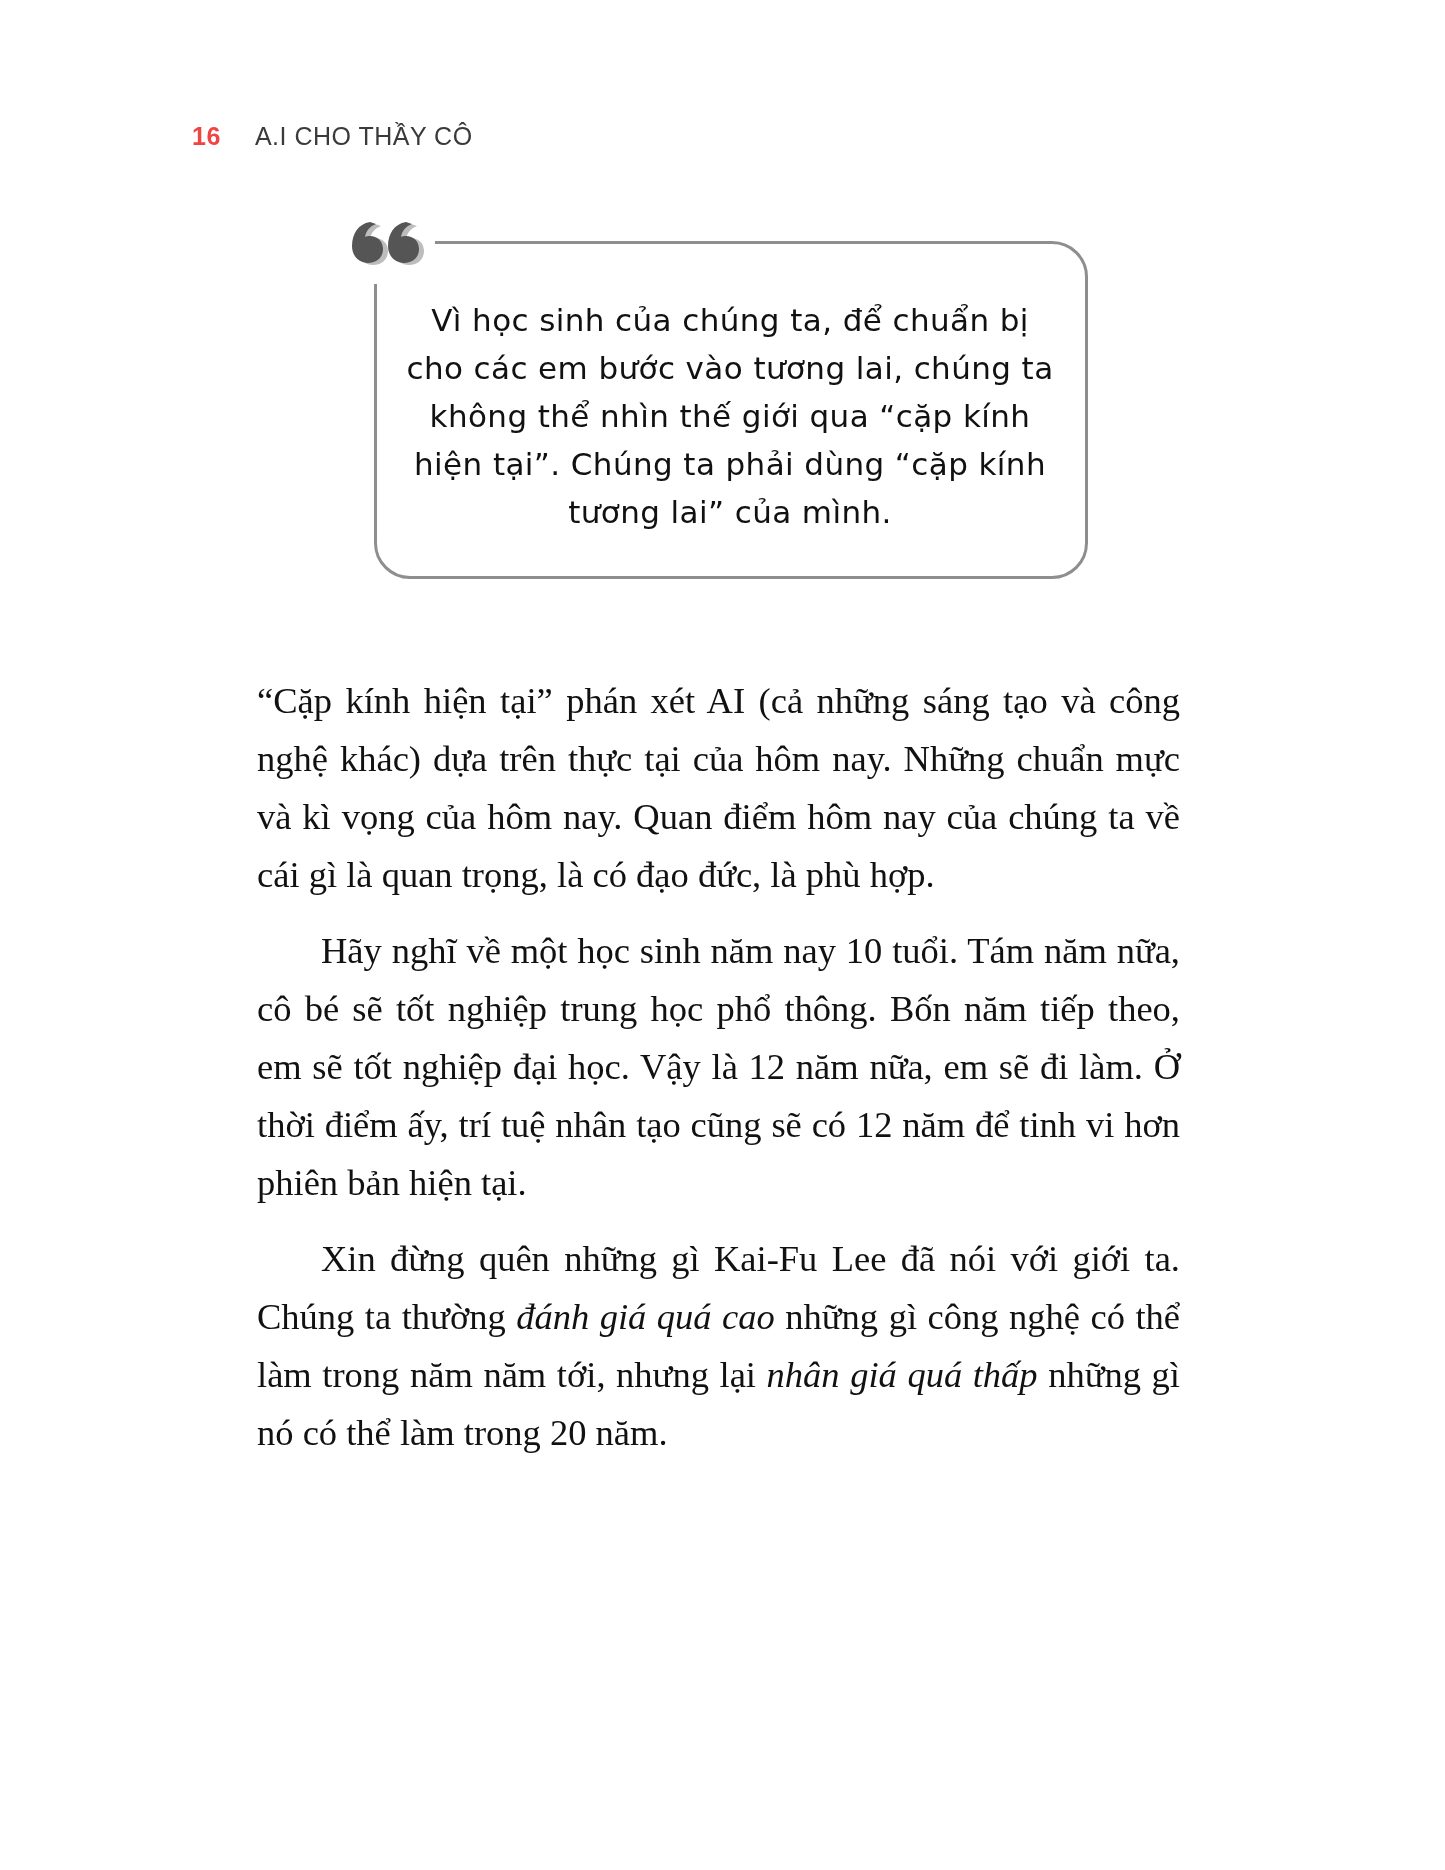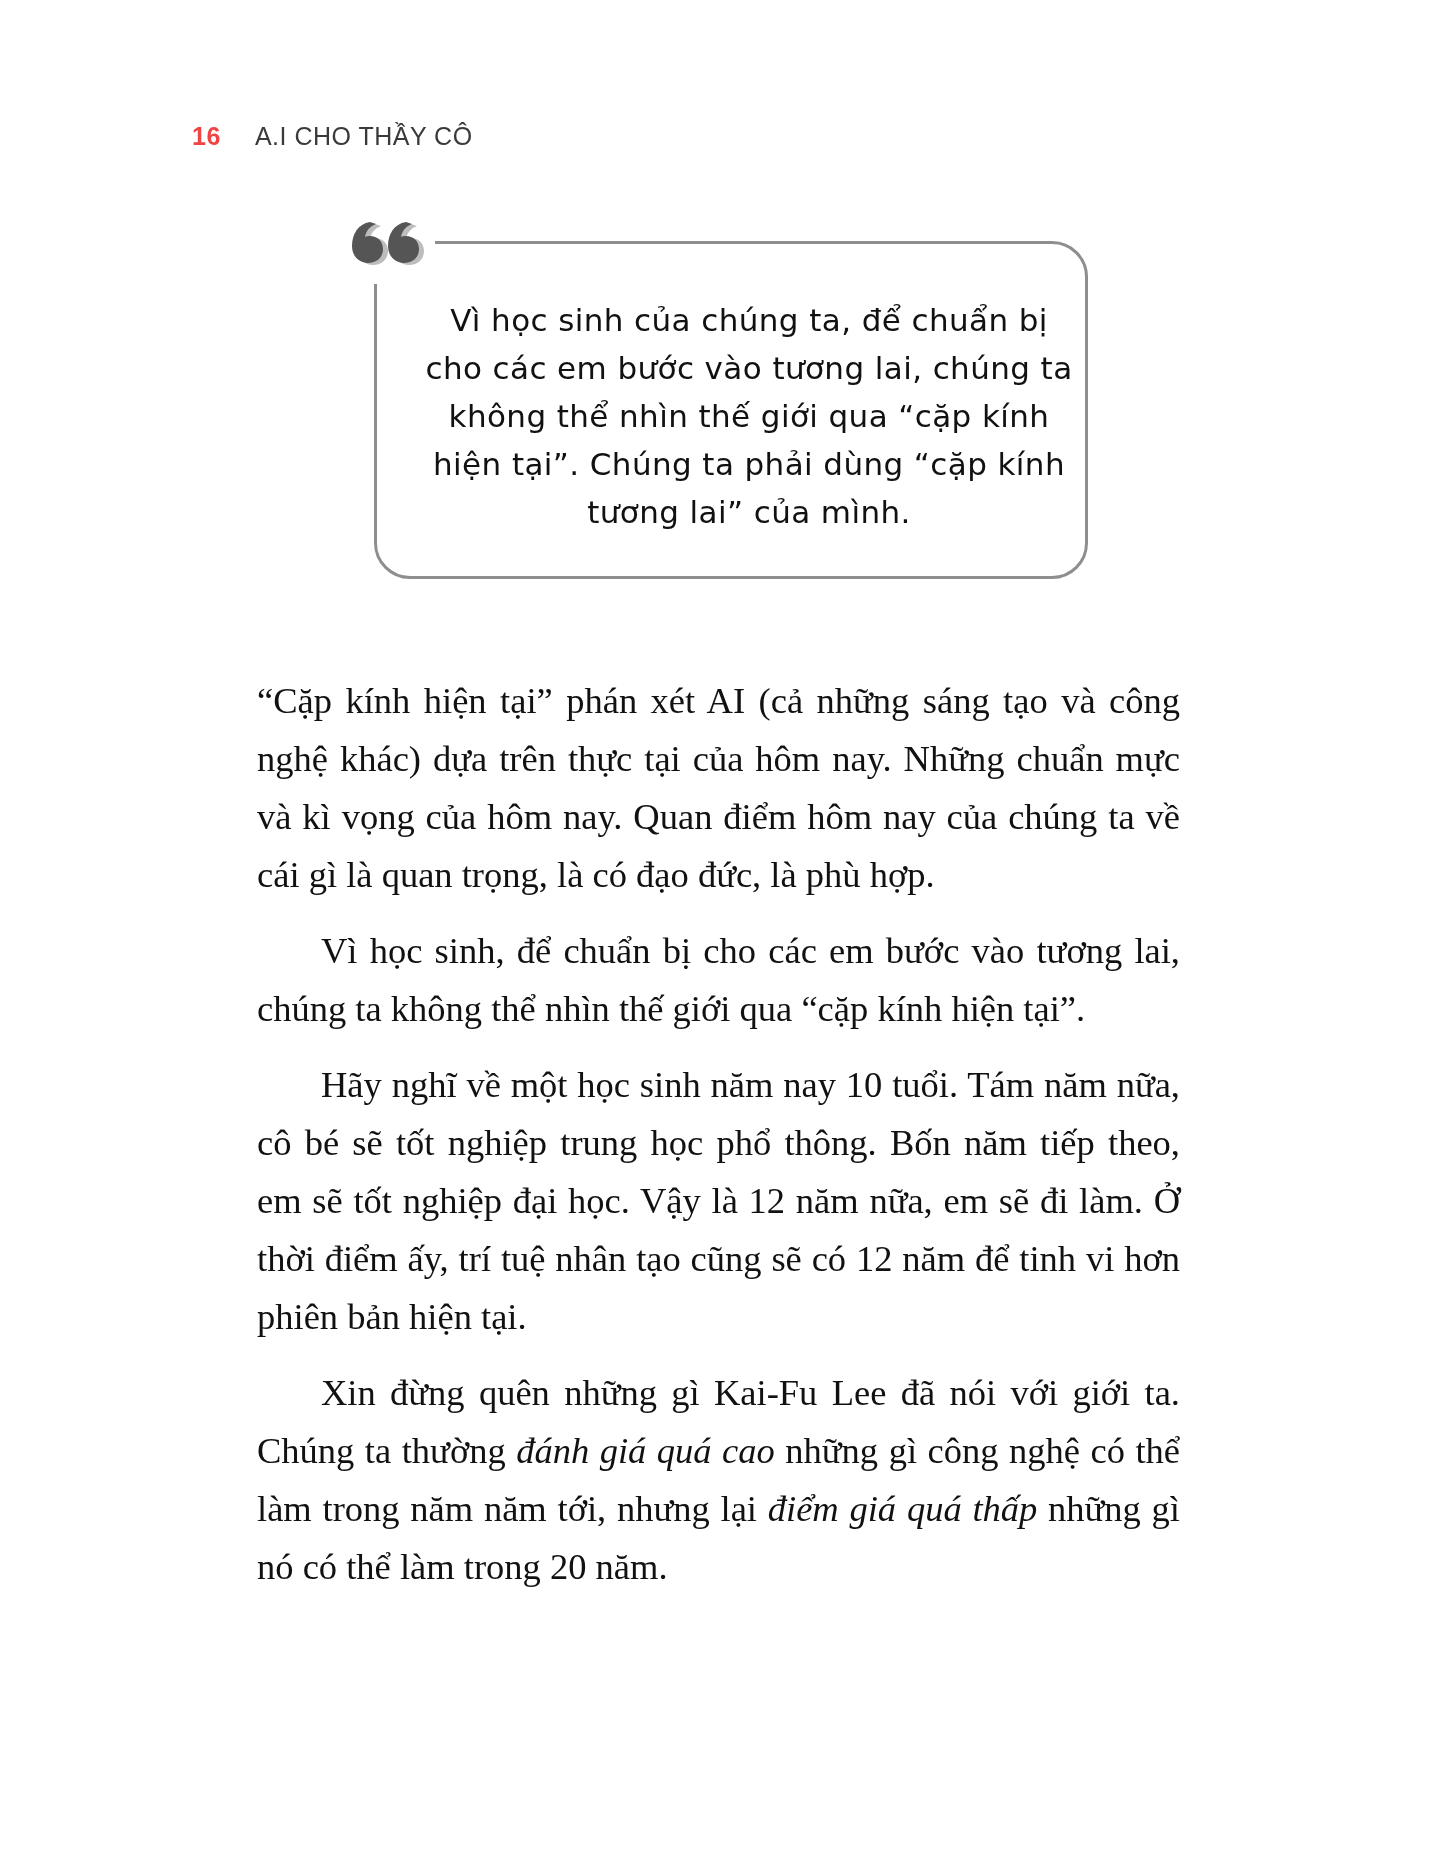--- a/index.html
+++ b/index.html
@@ -55,21 +55,21 @@
     }
     .quote-mark {
       position: absolute;
       left: 348px;
       top: 192px;
       width: 90px;
       height: 90px;
     }
     .quote-text {
       position: absolute;
-      left: 419px;
+      left: 400px;
       top: 296px;
       width: 660px;
       text-align: center;
       font-family: "DejaVu Sans", sans-serif;
       font-size: 31px;
       line-height: 48px;
       color: #111;
       letter-spacing: 0.4px;
     }
 
@@ -116,16 +116,15 @@
     <g fill="#555555">
       <path d="M22 30 C10 32 4 42 4 54 C4 64 11 71 20 71 C29 71 35 65 35 57 C35 49 29 44 22 44 C20 44 18 44 17 45 C18 39 22 34 28 32 Z"></path>
       <path d="M58 30 C46 32 40 42 40 54 C40 64 47 71 56 71 C65 71 71 65 71 57 C71 49 65 44 58 44 C56 44 54 44 53 45 C54 39 58 34 64 32 Z"></path>
     </g>
   </svg>
 </div>
 <div class="quote-text">Vì học sinh của chúng ta, để chuẩn bị cho các em bước vào tương lai, chúng ta không thể nhìn thế giới qua “cặp kính hiện tại”. Chúng ta phải dùng “cặp kính tương lai” của mình.</div>
 
 <div class="body-text">
   <p class="first">“Cặp kính hiện tại” phán xét AI (cả những sáng tạo và công nghệ khác) dựa trên thực tại của hôm nay. Những chuẩn mực và kì vọng của hôm nay. Quan điểm hôm nay của chúng ta về cái gì là quan trọng, là có đạo đức, là phù hợp.</p>
-  <p class="indent">Vì học sinh, để chuẩn bị cho các em bước vào tương lai, chúng ta không thể nhìn thế giới qua “cặp kính hiện tại”.</p>
   <p class="indent">Hãy nghĩ về một học sinh năm nay 10 tuổi. Tám năm nữa, cô bé sẽ tốt nghiệp trung học phổ thông. Bốn năm tiếp theo, em sẽ tốt nghiệp đại học. Vậy là 12 năm nữa, em sẽ đi làm. Ở thời điểm ấy, trí tuệ nhân tạo cũng sẽ có 12 năm để tinh vi hơn phiên bản hiện tại.</p>
-  <p class="indent"><span>Xin đừng quên những gì Kai-Fu Lee đã nói với giới ta. Chúng ta thường </span><em>đánh giá quá cao</em><span> những gì công nghệ có thể làm trong năm năm tới, nhưng lại </span><em>điểm giá quá thấp</em><span> những gì nó có thể làm trong 20 năm.</span></p>
+  <p class="indent"><span>Xin đừng quên những gì Kai-Fu Lee đã nói với giới ta. Chúng ta thường </span><em>đánh giá quá cao</em><span> những gì công nghệ có thể làm trong năm năm tới, nhưng lại </span><em>nhân giá quá thấp</em><span> những gì nó có thể làm trong 20 năm.</span></p>
 </div>
 
 </body></html>

